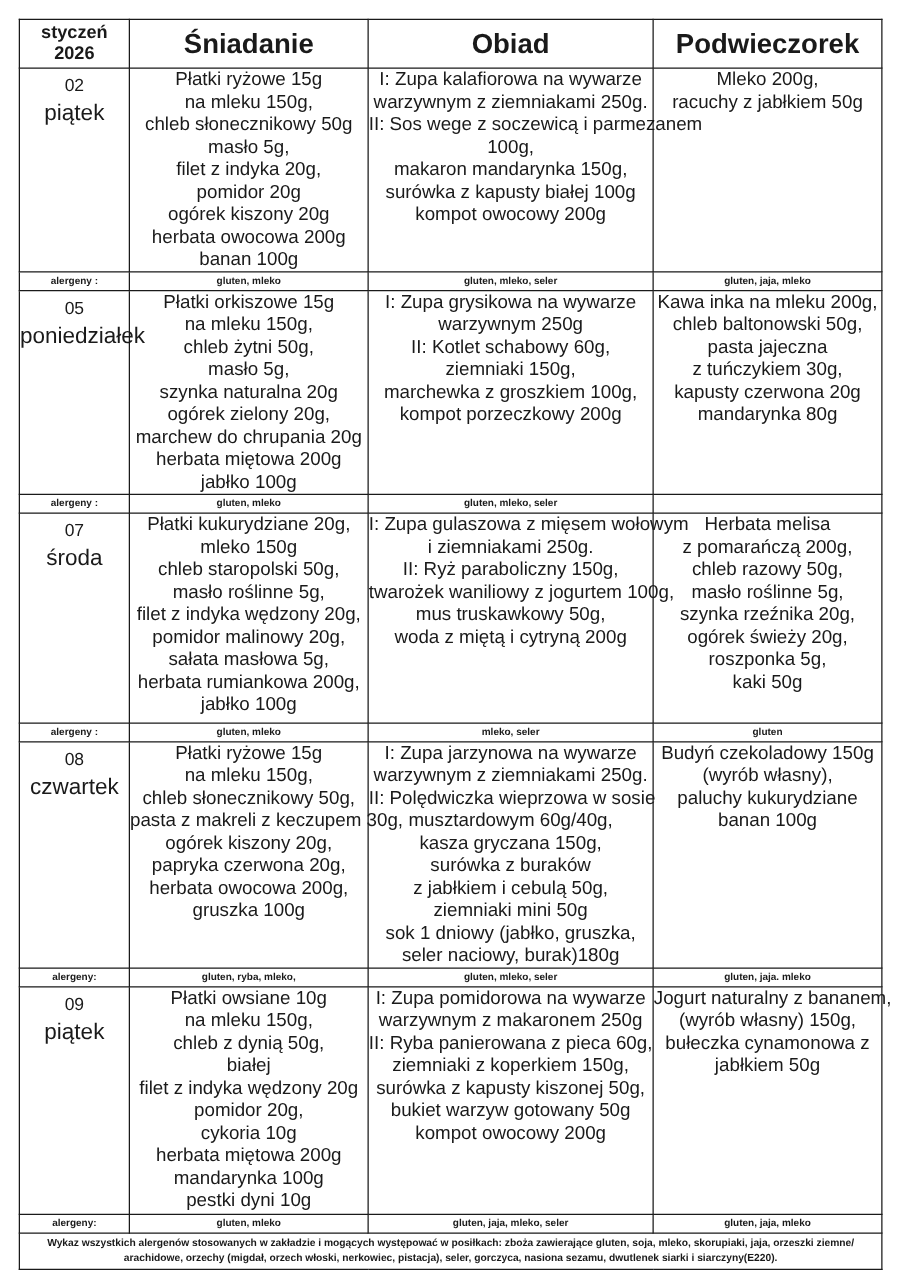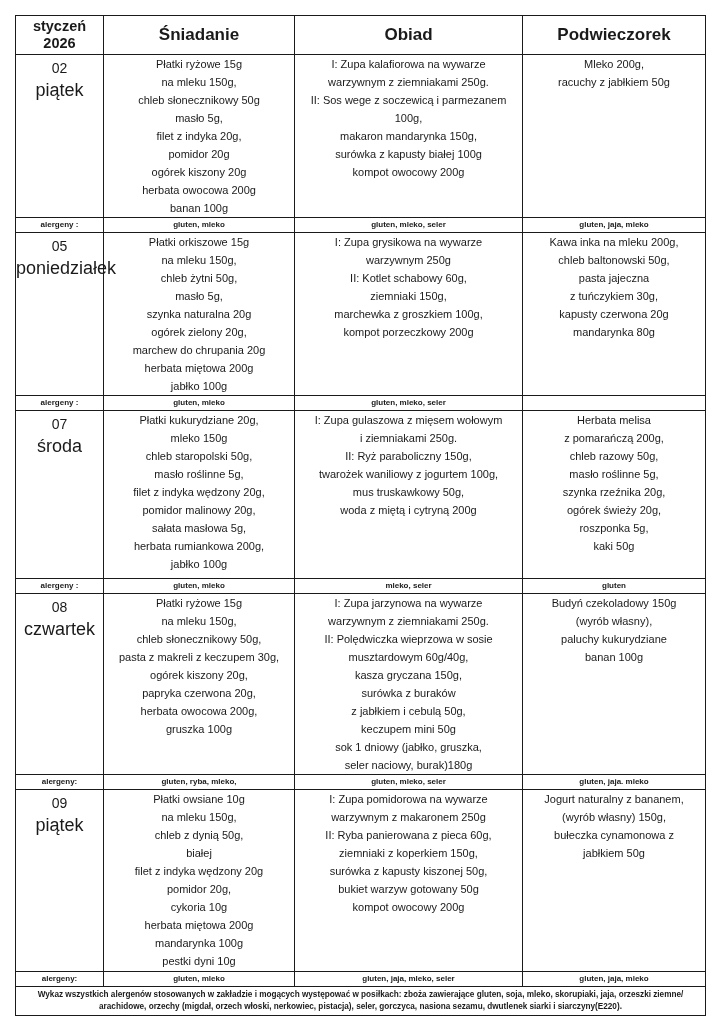--- a/index.html
+++ b/index.html
@@ -4,25 +4,25 @@
 <style>
   html, body { margin: 0; padding: 0; background: #ffffff; }
   body { width: 724px; height: 1024px; position: relative; overflow: hidden;
          font-family: "Liberation Sans", "DejaVu Sans", sans-serif; color: #1a1a1a; }
   table.menu { position: absolute; left: 15px; top: 15px; width: 690px;
                border-collapse: collapse; table-layout: fixed; }
   table.menu td, table.menu th { border: 1.5px solid #1a1a1a; padding: 0; text-align: center; vertical-align: top; }
   col.c1 { width: 88px; } col.c2 { width: 191px; } col.c3 { width: 228px; } col.c4 { width: 183px; }
   tr.header th { height: 38px; vertical-align: middle; font-weight: bold; }
   th .month { font-size: 14.5px; line-height: 17px; display: block; }
-  th.meal-h { font-size: 17px; }
+  th.meal-h { font-size: 22px; }
   td.day { vertical-align: middle; }
   td.day .num { font-size: 14px; display: block; line-height: 26px; }
   td.day .wd { font-size: 18px; display: block; line-height: 18px; }
-  td.items { font-size: 11px; line-height: 18px; padding-top: 1px; }
+  td.items { font-size: 15px; line-height: 18px; padding-top: 1px; }
   td.items div { white-space: nowrap; }
   tr.allergen td { height: 14px; font-size: 8px; font-weight: bold; line-height: 14px; vertical-align: middle; }
   tr.d1 td.day, tr.d1 td.items { height: 155px; }
   tr.d2 td.day, tr.d2 td.items { height: 157px; }
   tr.d3 td.day, tr.d3 td.items { height: 167px; }
   tr.d4 td.day, tr.d4 td.items { height: 180px; }
   tr.d5 td.day, tr.d5 td.items { height: 181px; }
   tr.footer td { font-size: 8.2px; font-weight: bold; line-height: 12.5px; padding: 1px 4px; vertical-align: middle; height: 26px; }
 </style>
 </head>
@@ -177,21 +177,21 @@
           <div>gruszka 100g</div>
         </td>
         <td class="items">
           <div>I: Zupa jarzynowa na wywarze</div>
           <div>warzywnym z ziemniakami 250g.</div>
           <div>II: Polędwiczka wieprzowa w sosie</div>
           <div>musztardowym 60g/40g,</div>
           <div>kasza gryczana 150g,</div>
           <div>surówka z buraków</div>
           <div>z jabłkiem i cebulą 50g,</div>
-          <div>keczupem mini 50g</div>
+          <div>ziemniaki mini 50g</div>
           <div>sok 1 dniowy (jabłko, gruszka,</div>
           <div>seler naciowy, burak)180g</div>
         </td>
         <td class="items">
           <div>Budyń czekoladowy 150g</div>
           <div>(wyrób własny),</div>
           <div>paluchy kukurydziane</div>
           <div>banan 100g</div>
         </td>
       </tr>

